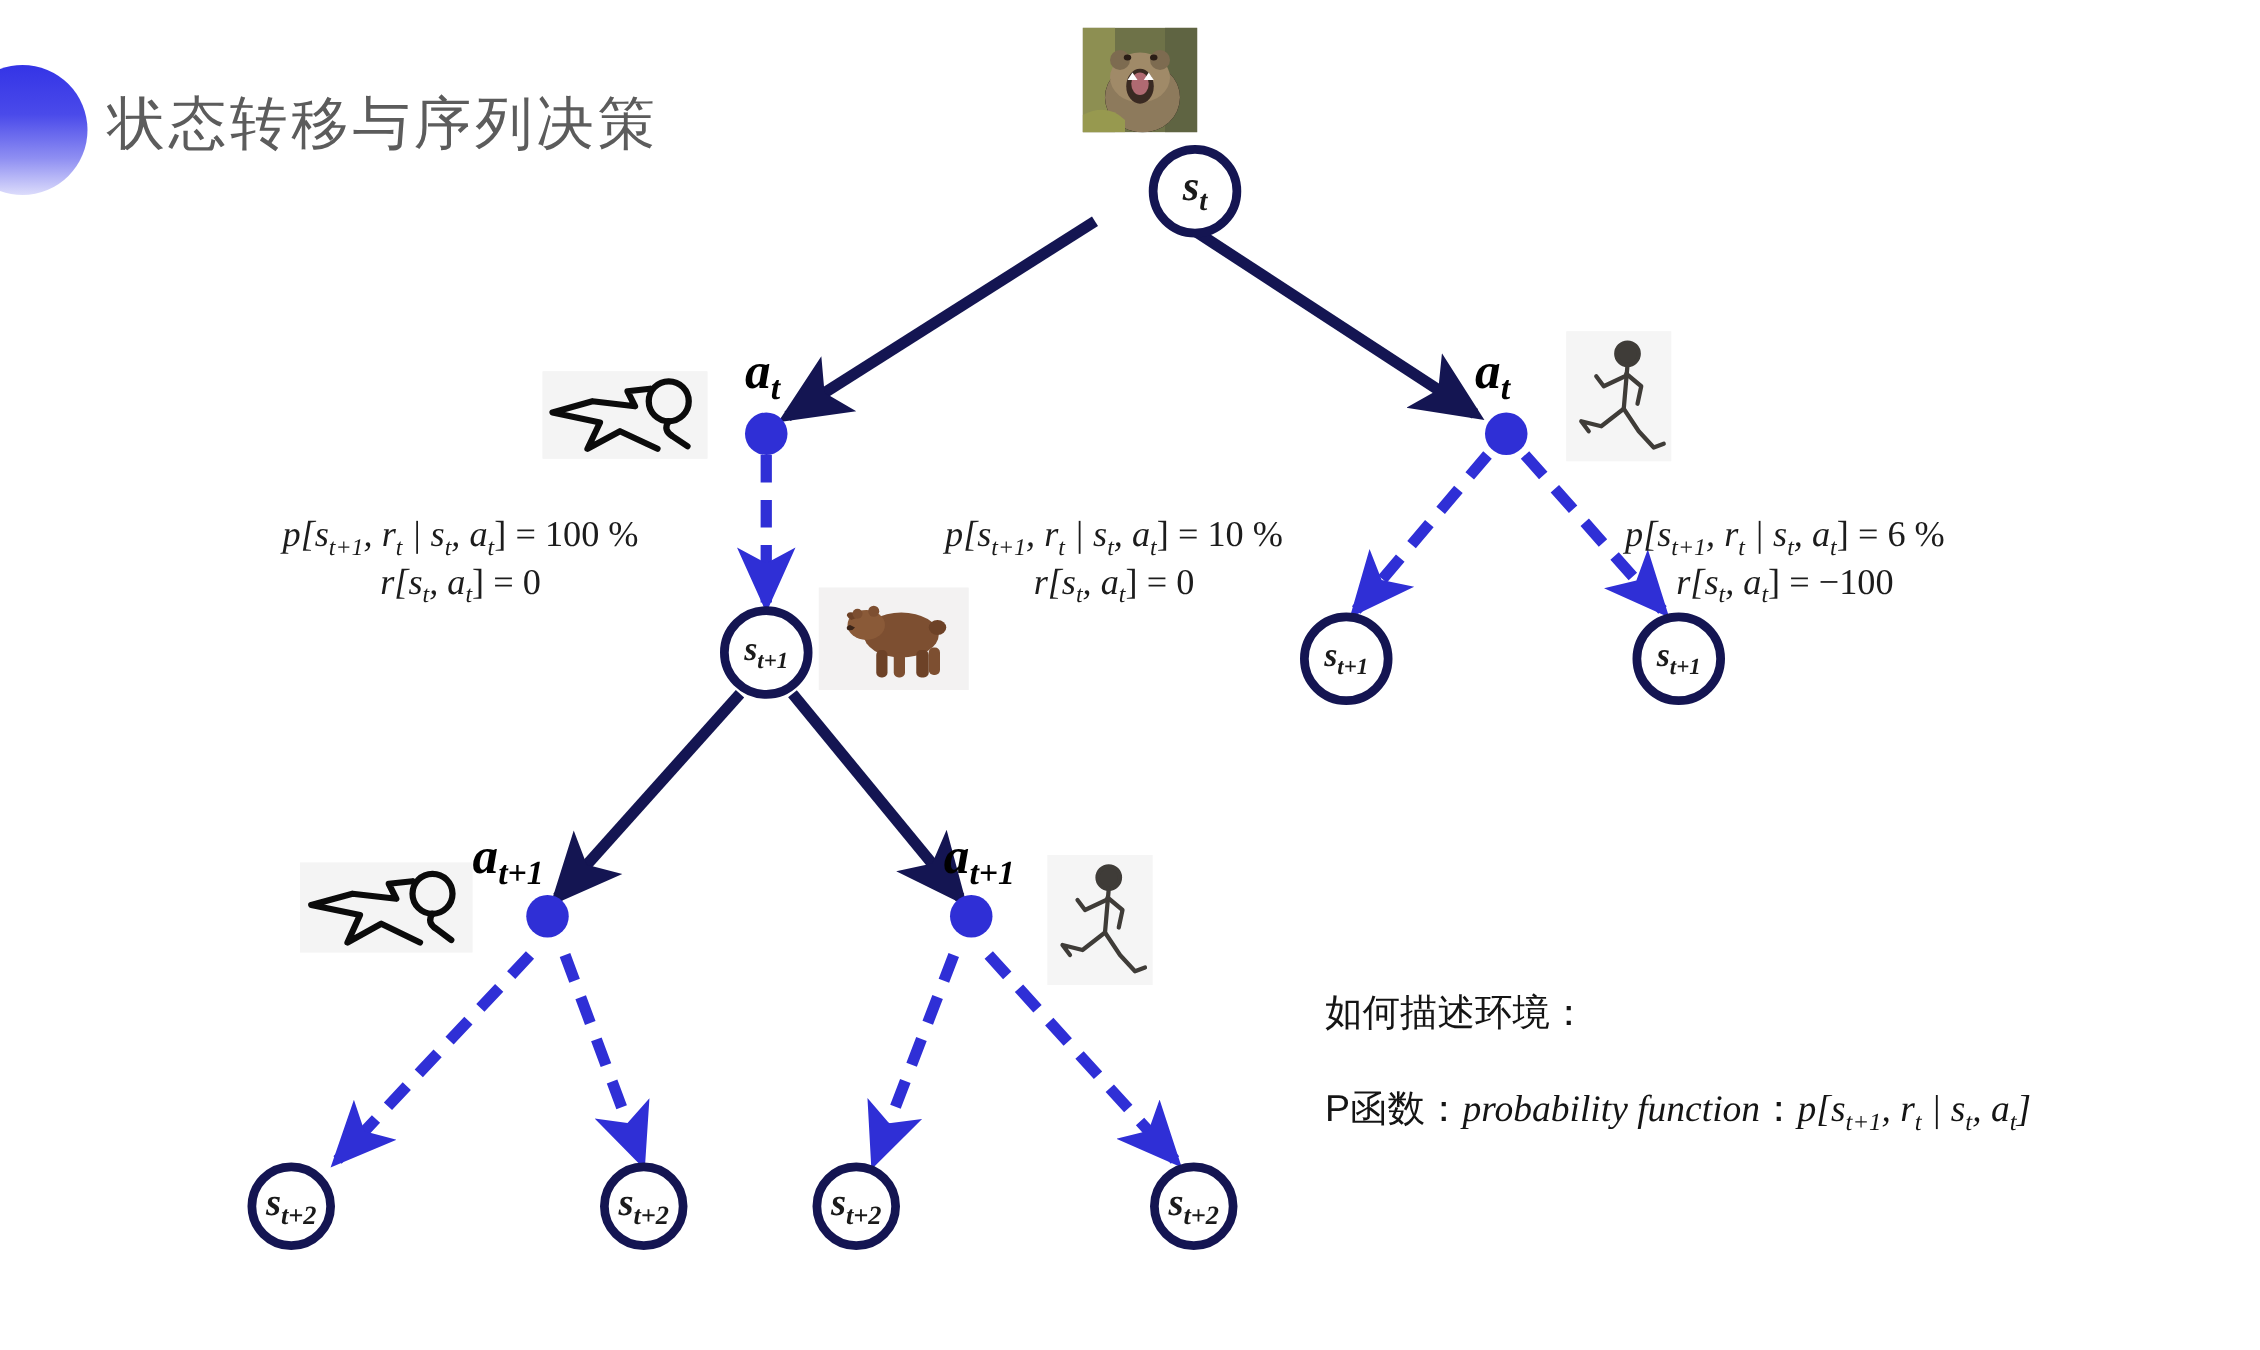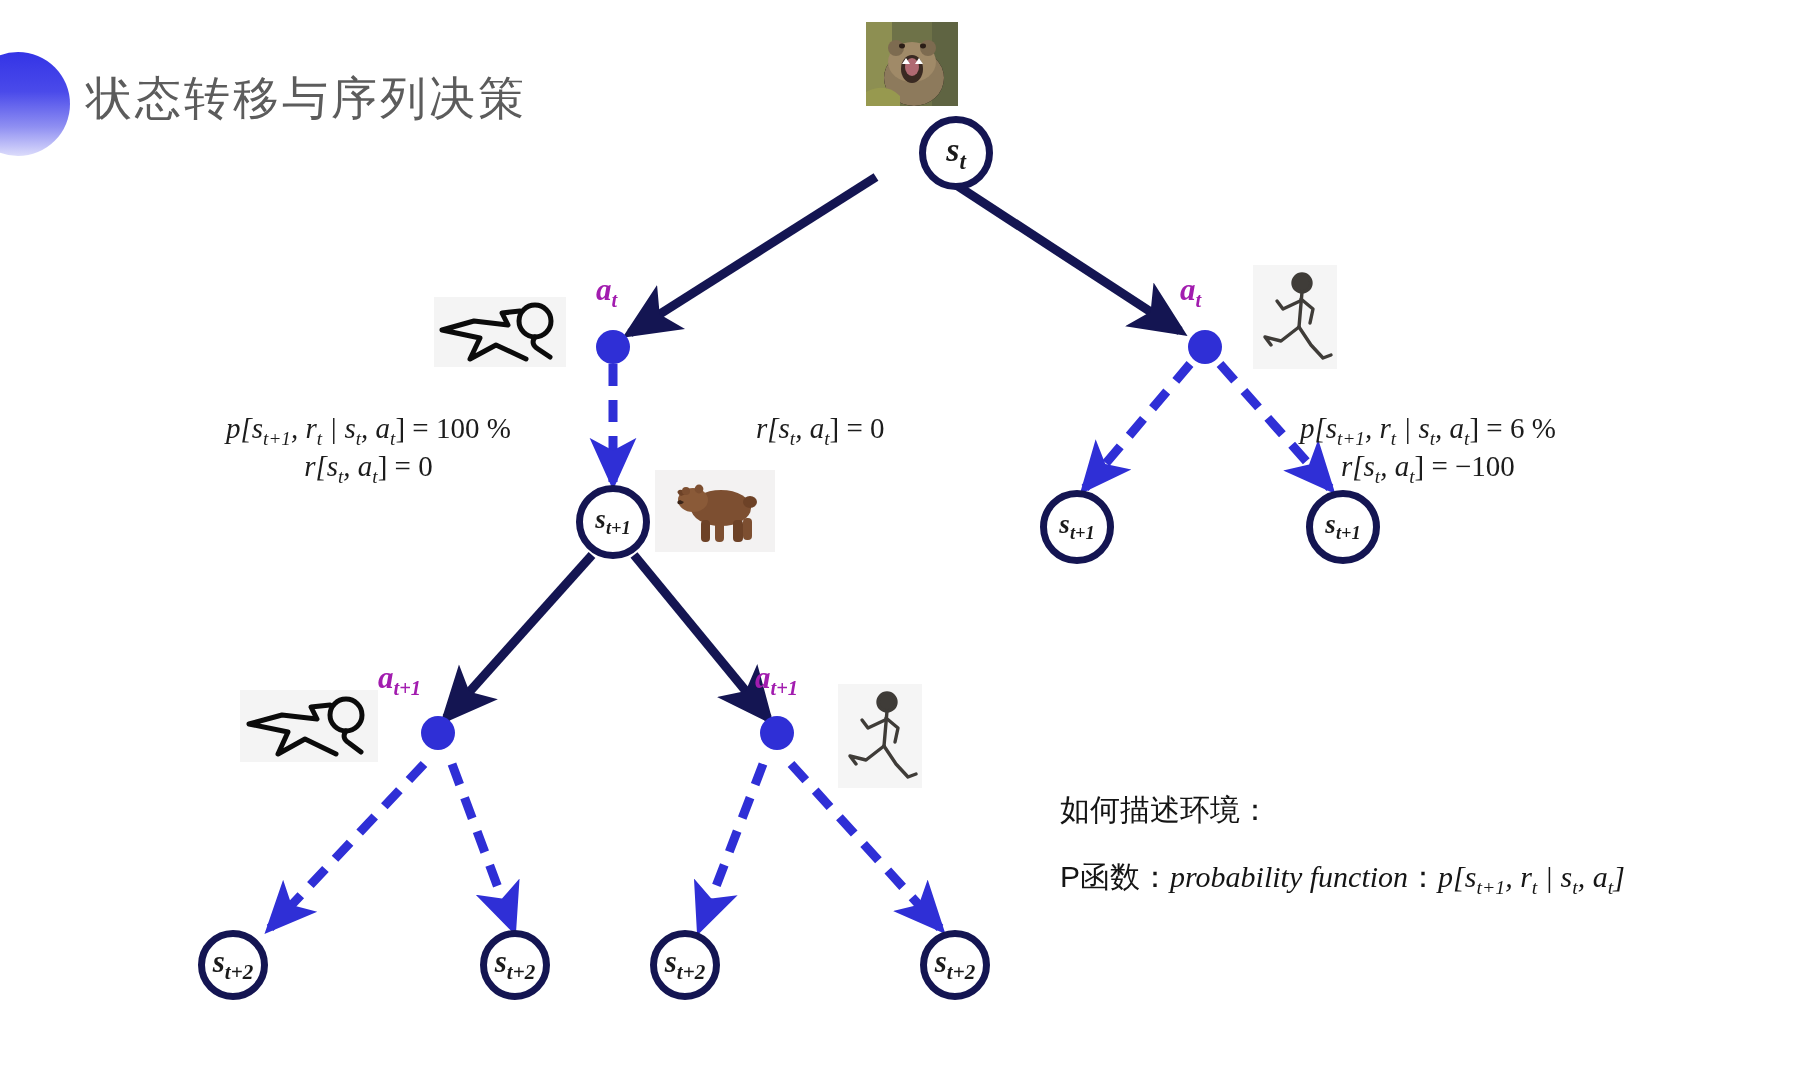--- a/index.html
+++ b/index.html
@@ -89,25 +89,25 @@
   .action-node {
     position: absolute;
     width: 34px;
     height: 34px;
     border-radius: 50%;
     background: #2f2fd6;
     z-index: 5;
   }
   .action-label {
     position: absolute;
-    color: #a21caf;
+    color: #000000;
     font-family: "Liberation Serif", serif;
     font-style: italic;
     font-weight: bold;
-    font-size: 31px;
+    font-size: 41px;
     z-index: 6;
     white-space: nowrap;
   }
   .action-label .sub {
     font-size: 0.66em;
     vertical-align: sub;
   }
 
   
   .formula {
@@ -128,21 +128,21 @@
   #legend {
     position: absolute;
     left: 1060px;
     top: 790px;
     z-index: 3;
   }
   .legend-head {
     font-family: "Liberation Sans", sans-serif;
     font-size: 30px;
     color: #151515;
-    margin-bottom: 26px;
+    margin-bottom: 36px;
     white-space: nowrap;
   }
   .legend-row {
     font-size: 30px;
     color: #151515;
     margin-bottom: 24px;
     white-space: nowrap;
     font-family: "Liberation Sans", sans-serif;
   }
   .legend-row .mathi {
@@ -331,20 +331,21 @@
 
   <div class="action-node" style="left:760px; top:716px;"></div>
   <div class="action-label" style="left:755px; top:660px;"><span>a</span><span class="sub">t+1</span></div>
 
   <div class="formula f-center" style="left:226px; top:412px;">
     <span class="ln"><span class="ital">p[s</span><span class="sub">t+1</span><span class="ital">, r</span><span class="sub">t</span><span class="ital"> | s</span><span class="sub">t</span><span class="ital">, a</span><span class="sub">t</span><span>] = 100 %</span></span>
     <span class="ln"><span class="ital">r[s</span><span class="sub">t</span><span class="ital">, a</span><span class="sub">t</span><span>] = 0</span></span>
   </div>
 
   <div class="formula f-center" style="left:756px; top:412px;">
+    <span class="ln"><span class="ital">p[s</span><span class="sub">t+1</span><span class="ital">, r</span><span class="sub">t</span><span class="ital"> | s</span><span class="sub">t</span><span class="ital">, a</span><span class="sub">t</span><span>] = 10 %</span></span>
     <span class="ln"><span class="ital">r[s</span><span class="sub">t</span><span class="ital">, a</span><span class="sub">t</span><span>] = 0</span></span>
   </div>
 
   <div class="formula f-center" style="left:1300px; top:412px;">
     <span class="ln"><span class="ital">p[s</span><span class="sub">t+1</span><span class="ital">, r</span><span class="sub">t</span><span class="ital"> | s</span><span class="sub">t</span><span class="ital">, a</span><span class="sub">t</span><span>] = 6 %</span></span>
     <span class="ln"><span class="ital">r[s</span><span class="sub">t</span><span class="ital">, a</span><span class="sub">t</span><span>] = −100</span></span>
   </div>
 
   <div id="legend">
     <div class="legend-head">如何描述环境：</div>

